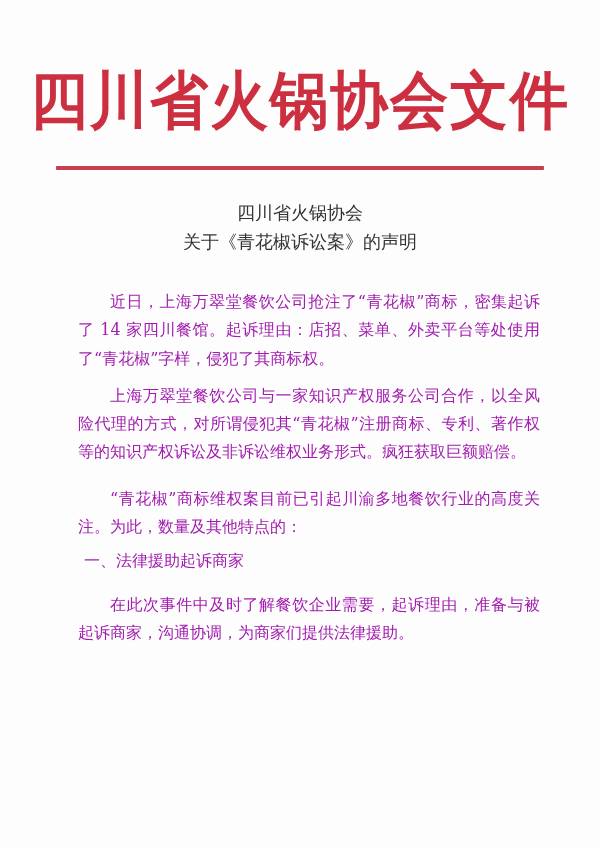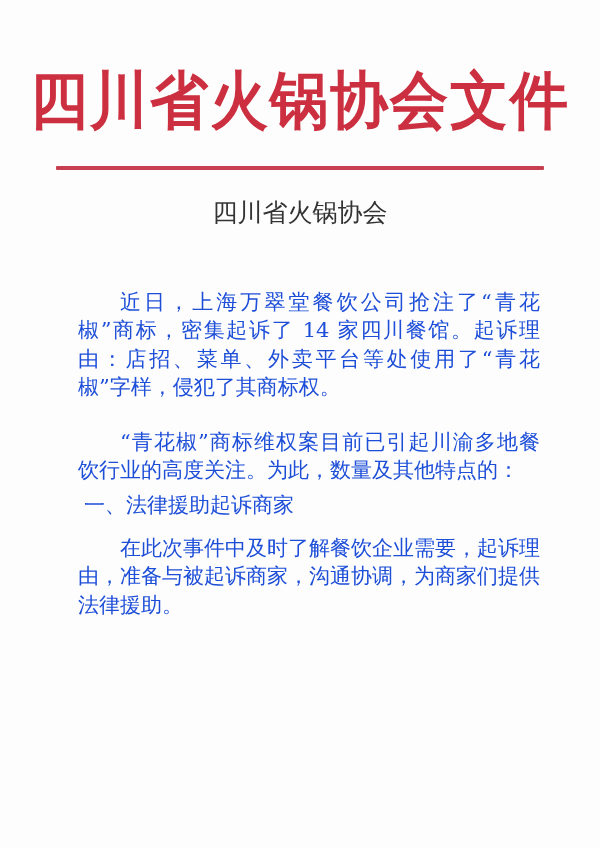--- a/index.html
+++ b/index.html
@@ -40,31 +40,31 @@
       width: 488px; height: 4px;
       background: #c8404f;
       border-radius: 1px;
     }
     .title-block {
       position: absolute;
       left: 0; top: 198px;
       width: 600px;
       text-align: center;
       font-family: "DejaVu Sans", "Liberation Sans", sans-serif;
-      font-size: 25px;
+      font-size: 18px;
       color: #333333;
       line-height: 29px;
     }
     .body-text {
       position: absolute;
       left: 78px; top: 288px;
       width: 462px;
-      font-size: 21px;
+      font-size: 16px;
       line-height: 28.3px;
-      color: #1d4ed8;
+      color: #a21caf;
     }
     .para {
       margin: 0;
       text-indent: 2em;
       text-align: justify;
     }
     .heading-line {
       margin: 6px;
       text-indent: 0;
     }
@@ -74,25 +74,27 @@
 <body>
 
 <div class="page">
 
   <div class="masthead">四川省火锅协会文件</div>
 
   <div class="red-rule"></div>
 
   <div class="title-block">
     <div>四川省火锅协会</div>
+    <div>关于《青花椒诉讼案》的声明</div>
   </div>
 
   <div class="body-text">
     <p class="para">近日，上海万翠堂餐饮公司抢注了“青花椒”商标，密集起诉了 14 家四川餐馆。起诉理由：店招、菜单、外卖平台等处使用了“青花椒”字样，侵犯了其商标权。</p>
     <div class="gap"></div>
+    <p class="para">上海万翠堂餐饮公司与一家知识产权服务公司合作，以全风险代理的方式，对所谓侵犯其“青花椒”注册商标、专利、著作权等的知识产权诉讼及非诉讼维权业务形式。疯狂获取巨额赔偿。</p>
     <div class="gap"></div>
     <div class="gap"></div>
     <p class="para">“青花椒”商标维权案目前已引起川渝多地餐饮行业的高度关注。为此，数量及其他特点的：</p>
     <p class="heading-line">一、法律援助起诉商家</p>
     <div class="gap"></div>
     <p class="para">在此次事件中及时了解餐饮企业需要，起诉理由，准备与被起诉商家，沟通协调，为商家们提供法律援助。</p>
   </div>
 
 </div>
 

